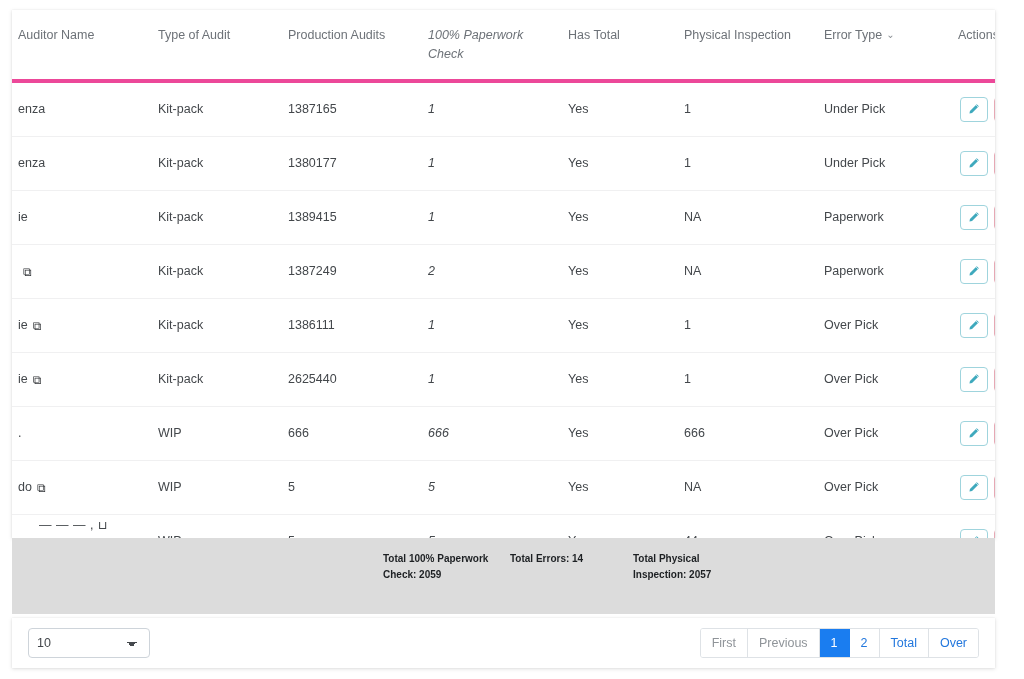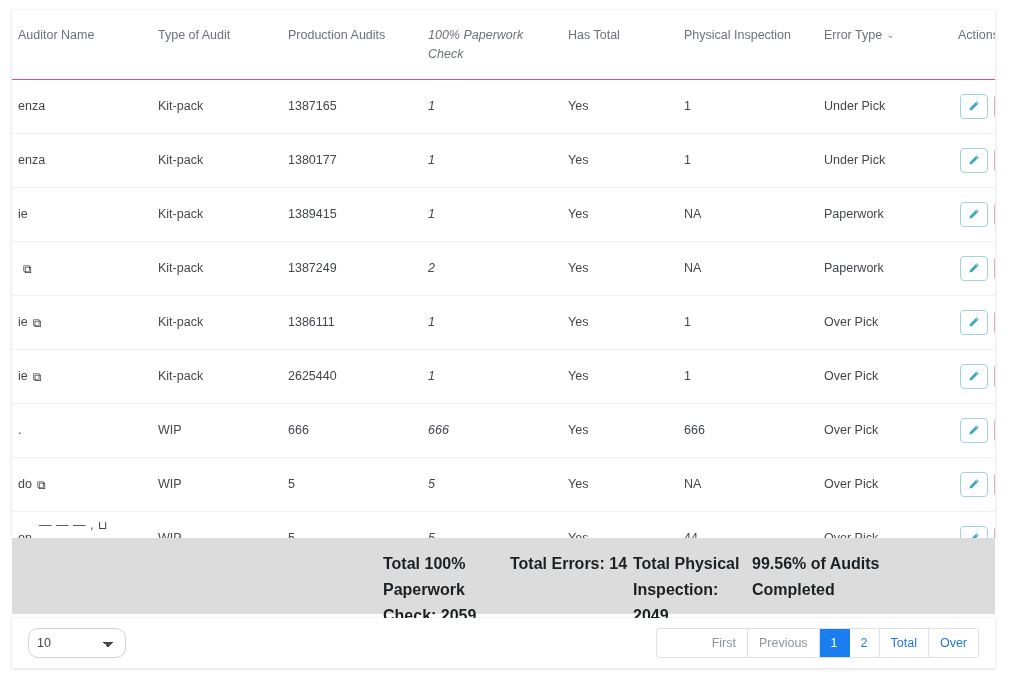--- a/index.html
+++ b/index.html
@@ -41,21 +41,21 @@
     table-layout: fixed;
   }
   table.audit thead th {
     font-size: 12.5px;
     font-weight: 400;
     color: #6d7278;
     text-align: left;
     padding: 16px 6px 14px 6px;
     vertical-align: top;
     line-height: 1.55;
-    border-bottom: 1px solid #ec4899;
+    border-bottom: 4px solid #ec4899;
     background: #ffffff;
   }
   table.audit tbody td {
     font-size: 12.5px;
     font-weight: 400;
     color: #43474b;
     text-align: left;
     padding: 14px 6px 14px 6px;
     vertical-align: middle;
     line-height: 1.6;
@@ -142,21 +142,21 @@
     box-sizing: border-box;
   }
   .summary-inner {
     position: relative;
     width: 100%;
     height: 100%;
   }
   .sum-cell {
     position: absolute;
     top: 13px;
-    font-size: 16px;
+    font-size: 10px;
     font-weight: bold;
     color: #1d2023;
     line-height: 1.62;
   }
   .sum-paperwork { left: 371px; width: 120px; }
   .sum-errors    { left: 498px; width: 120px; }
   .sum-physical  { left: 621px; width: 120px; }
   .sum-pct       { left: 740px; width: 160px; }
 
   
@@ -168,24 +168,24 @@
     height: 50px;
     background: #ffffff;
     box-shadow: 0 1px 4px rgba(0,0,0,0.13), 0 0 1px rgba(0,0,0,0.10);
     box-sizing: border-box;
     display: flex;
     align-items: center;
     justify-content: space-between;
     padding: 0 16px;
   }
   .page-size-select {
-    width: 98px;
+    width: 122px;
     height: 30px;
     border: 1px solid #ced4da;
-    border-radius: 10px;
+    border-radius: 4px;
     background: #ffffff;
     font-family: "Liberation Sans", sans-serif;
     font-size: 12.5px;
     color: #43474b;
     padding: 0 8px;
     box-sizing: border-box;
     appearance: none;
     -webkit-appearance: none;
     background-image:
       linear-gradient(45deg, transparent 50%, #45494d 50%),
@@ -196,21 +196,20 @@
     background-size: 5px 5px, 5px 5px;
     background-repeat: no-repeat;
     cursor: pointer;
   }
   .pagination {
     display: flex;
     align-items: stretch;
     border-radius: 3px;
     overflow: hidden;
     border: 1px solid #dee2e6;
-    padding-left: 44px;
   }
   .pg-item {
     min-width: 26px;
     height: 28px;
     padding: 0 11px;
     display: flex;
     align-items: center;
     justify-content: center;
     font-size: 12.5px;
     color: #2277dd;
@@ -480,22 +479,21 @@
         </tbody>
     </table>
 
     <div class="clip-artifact">— — — , ⊔</div>
   </div>
 
   <div class="summary-band">
     <div class="summary-inner">
       <div class="sum-cell sum-paperwork">Total 100% Paperwork Check: 2059</div>
       <div class="sum-cell sum-errors">Total Errors: 14</div>
-      <div class="sum-cell sum-physical">Total Physical Inspection: 2049</div>
-      <div class="sum-cell sum-pct">99.56% of Audits Completed</div>
+      <div class="sum-cell sum-physical">Total Physical Inspection: 2057</div>
     </div>
   </div>
 
   <div class="pager-bar">
     <select class="page-size-select" id="page-size-select"><option value="10">10</option></select>
     <div class="pagination" id="pagination-list">
         <div class="pg-item disabled">First</div>
         <div class="pg-item disabled">Previous</div>
         <div class="pg-item active">1</div>
         <div class="pg-item">2</div>

